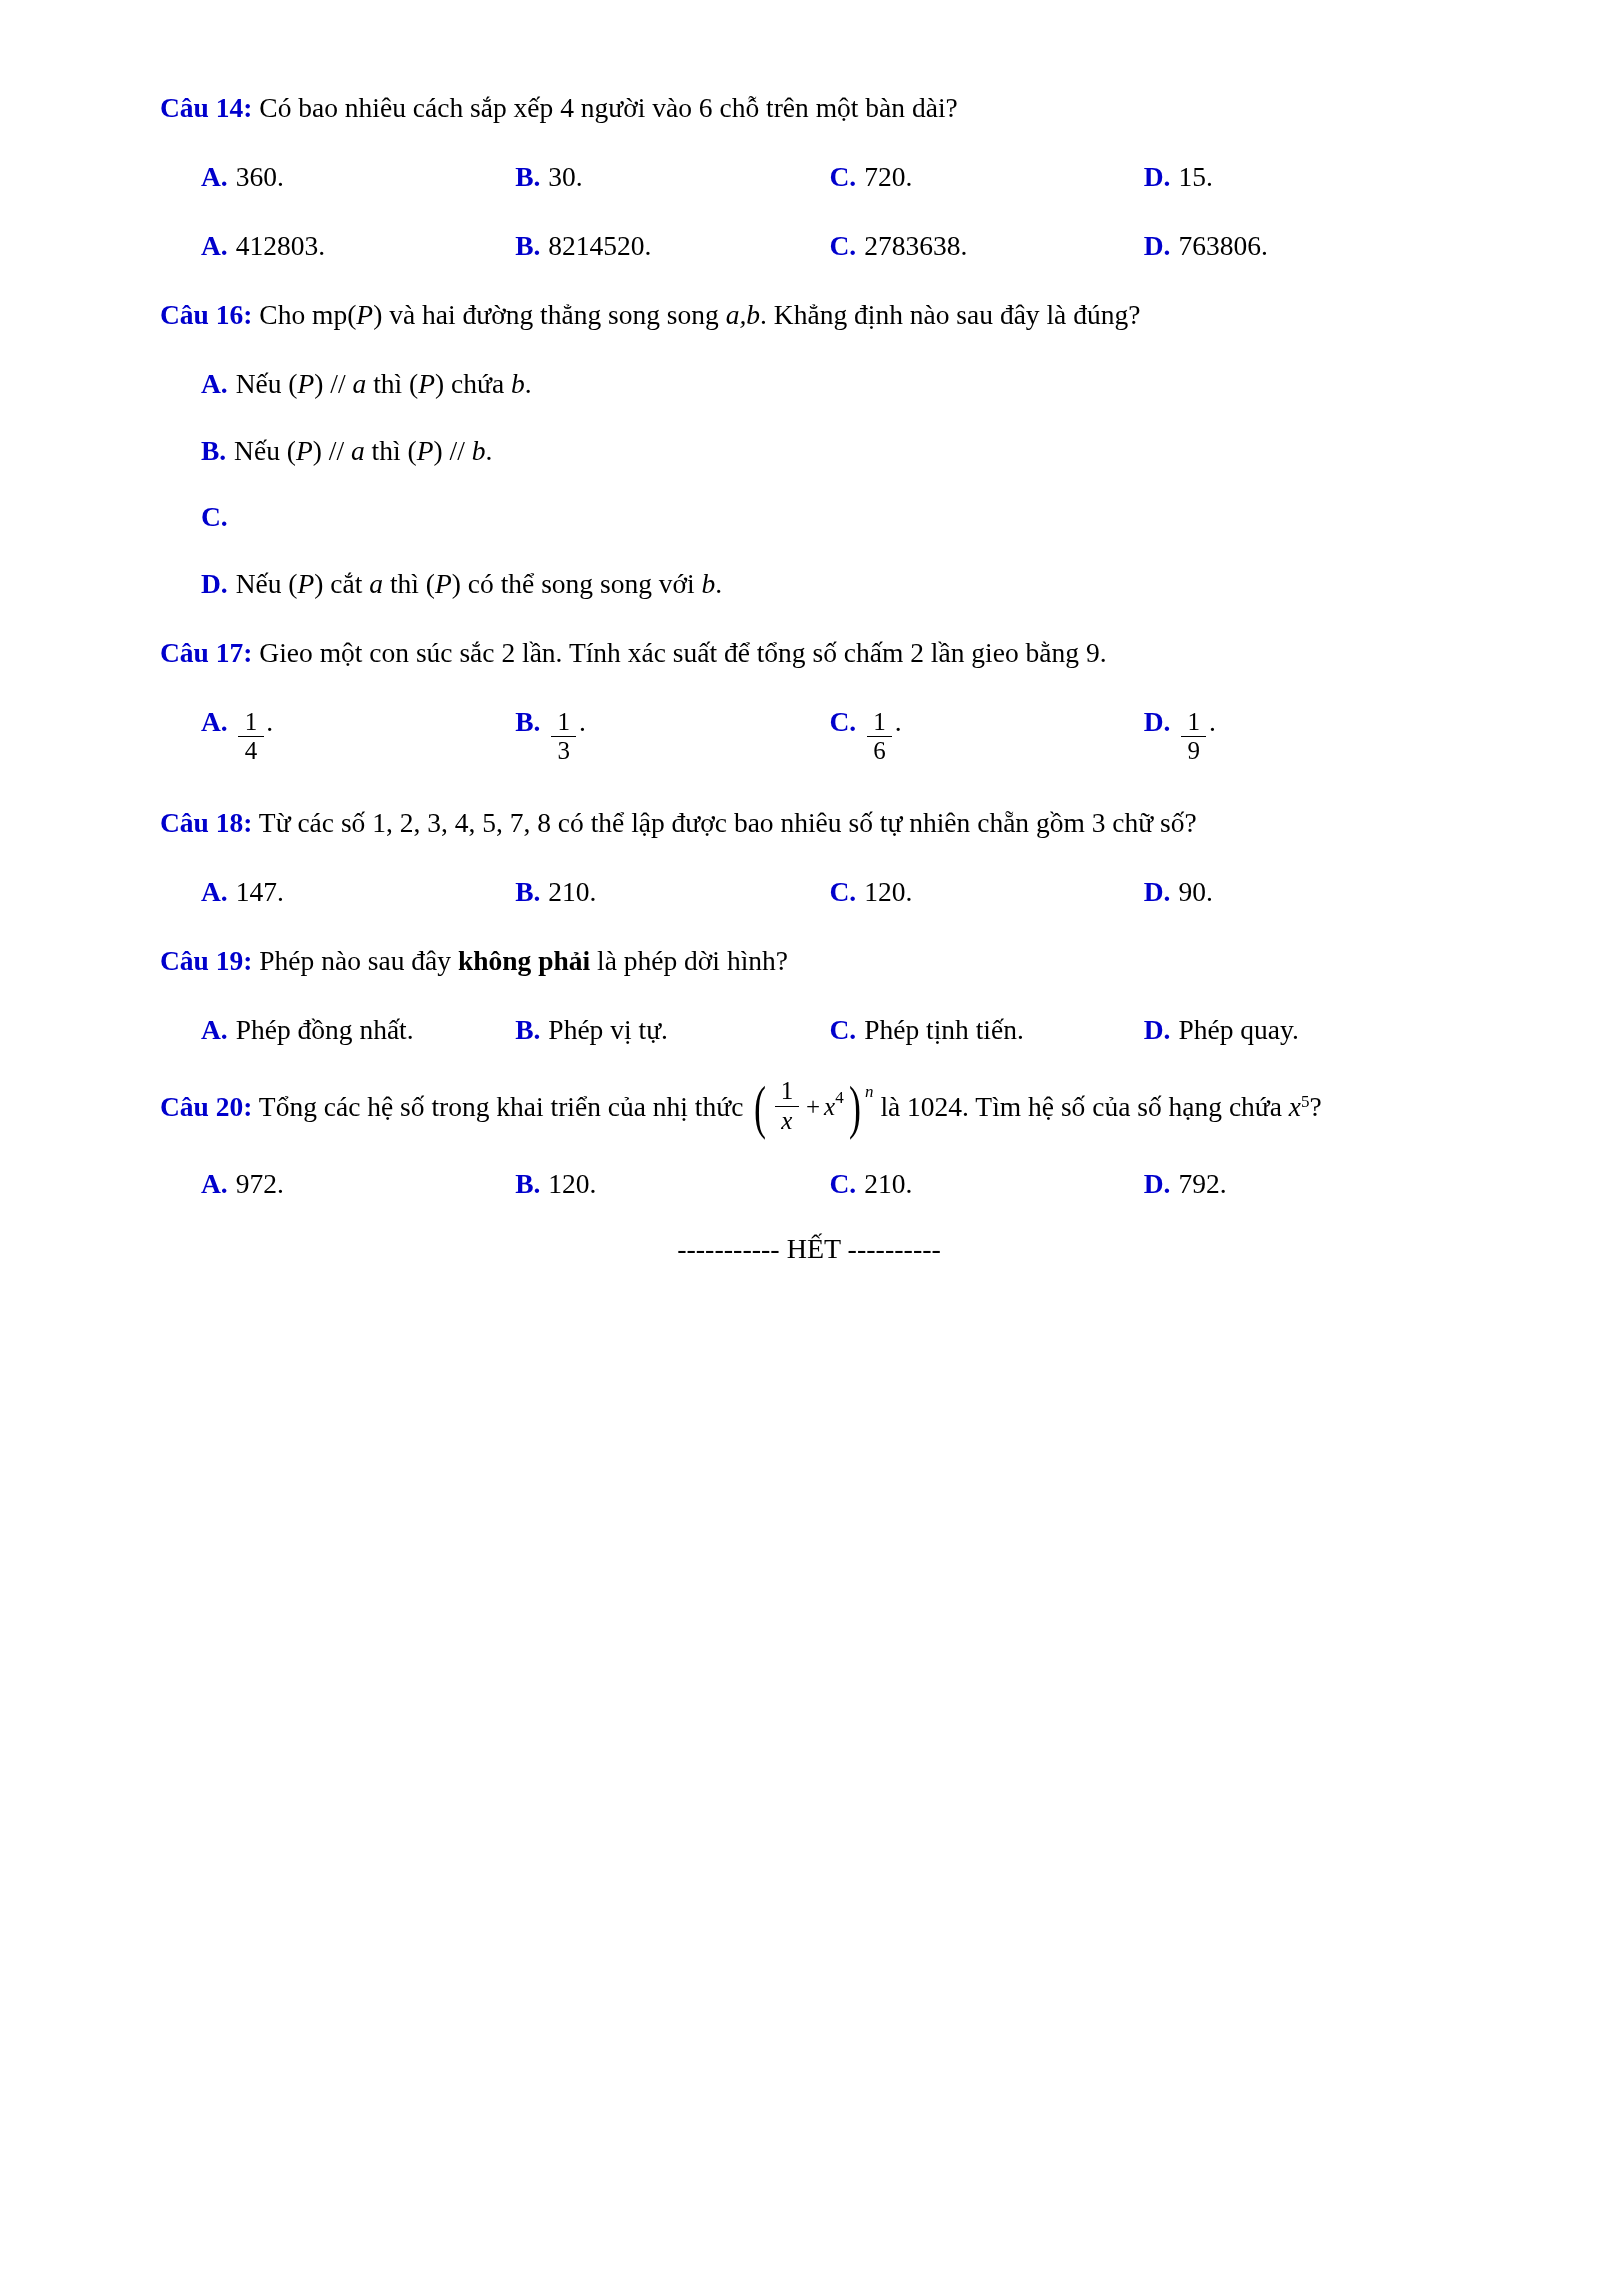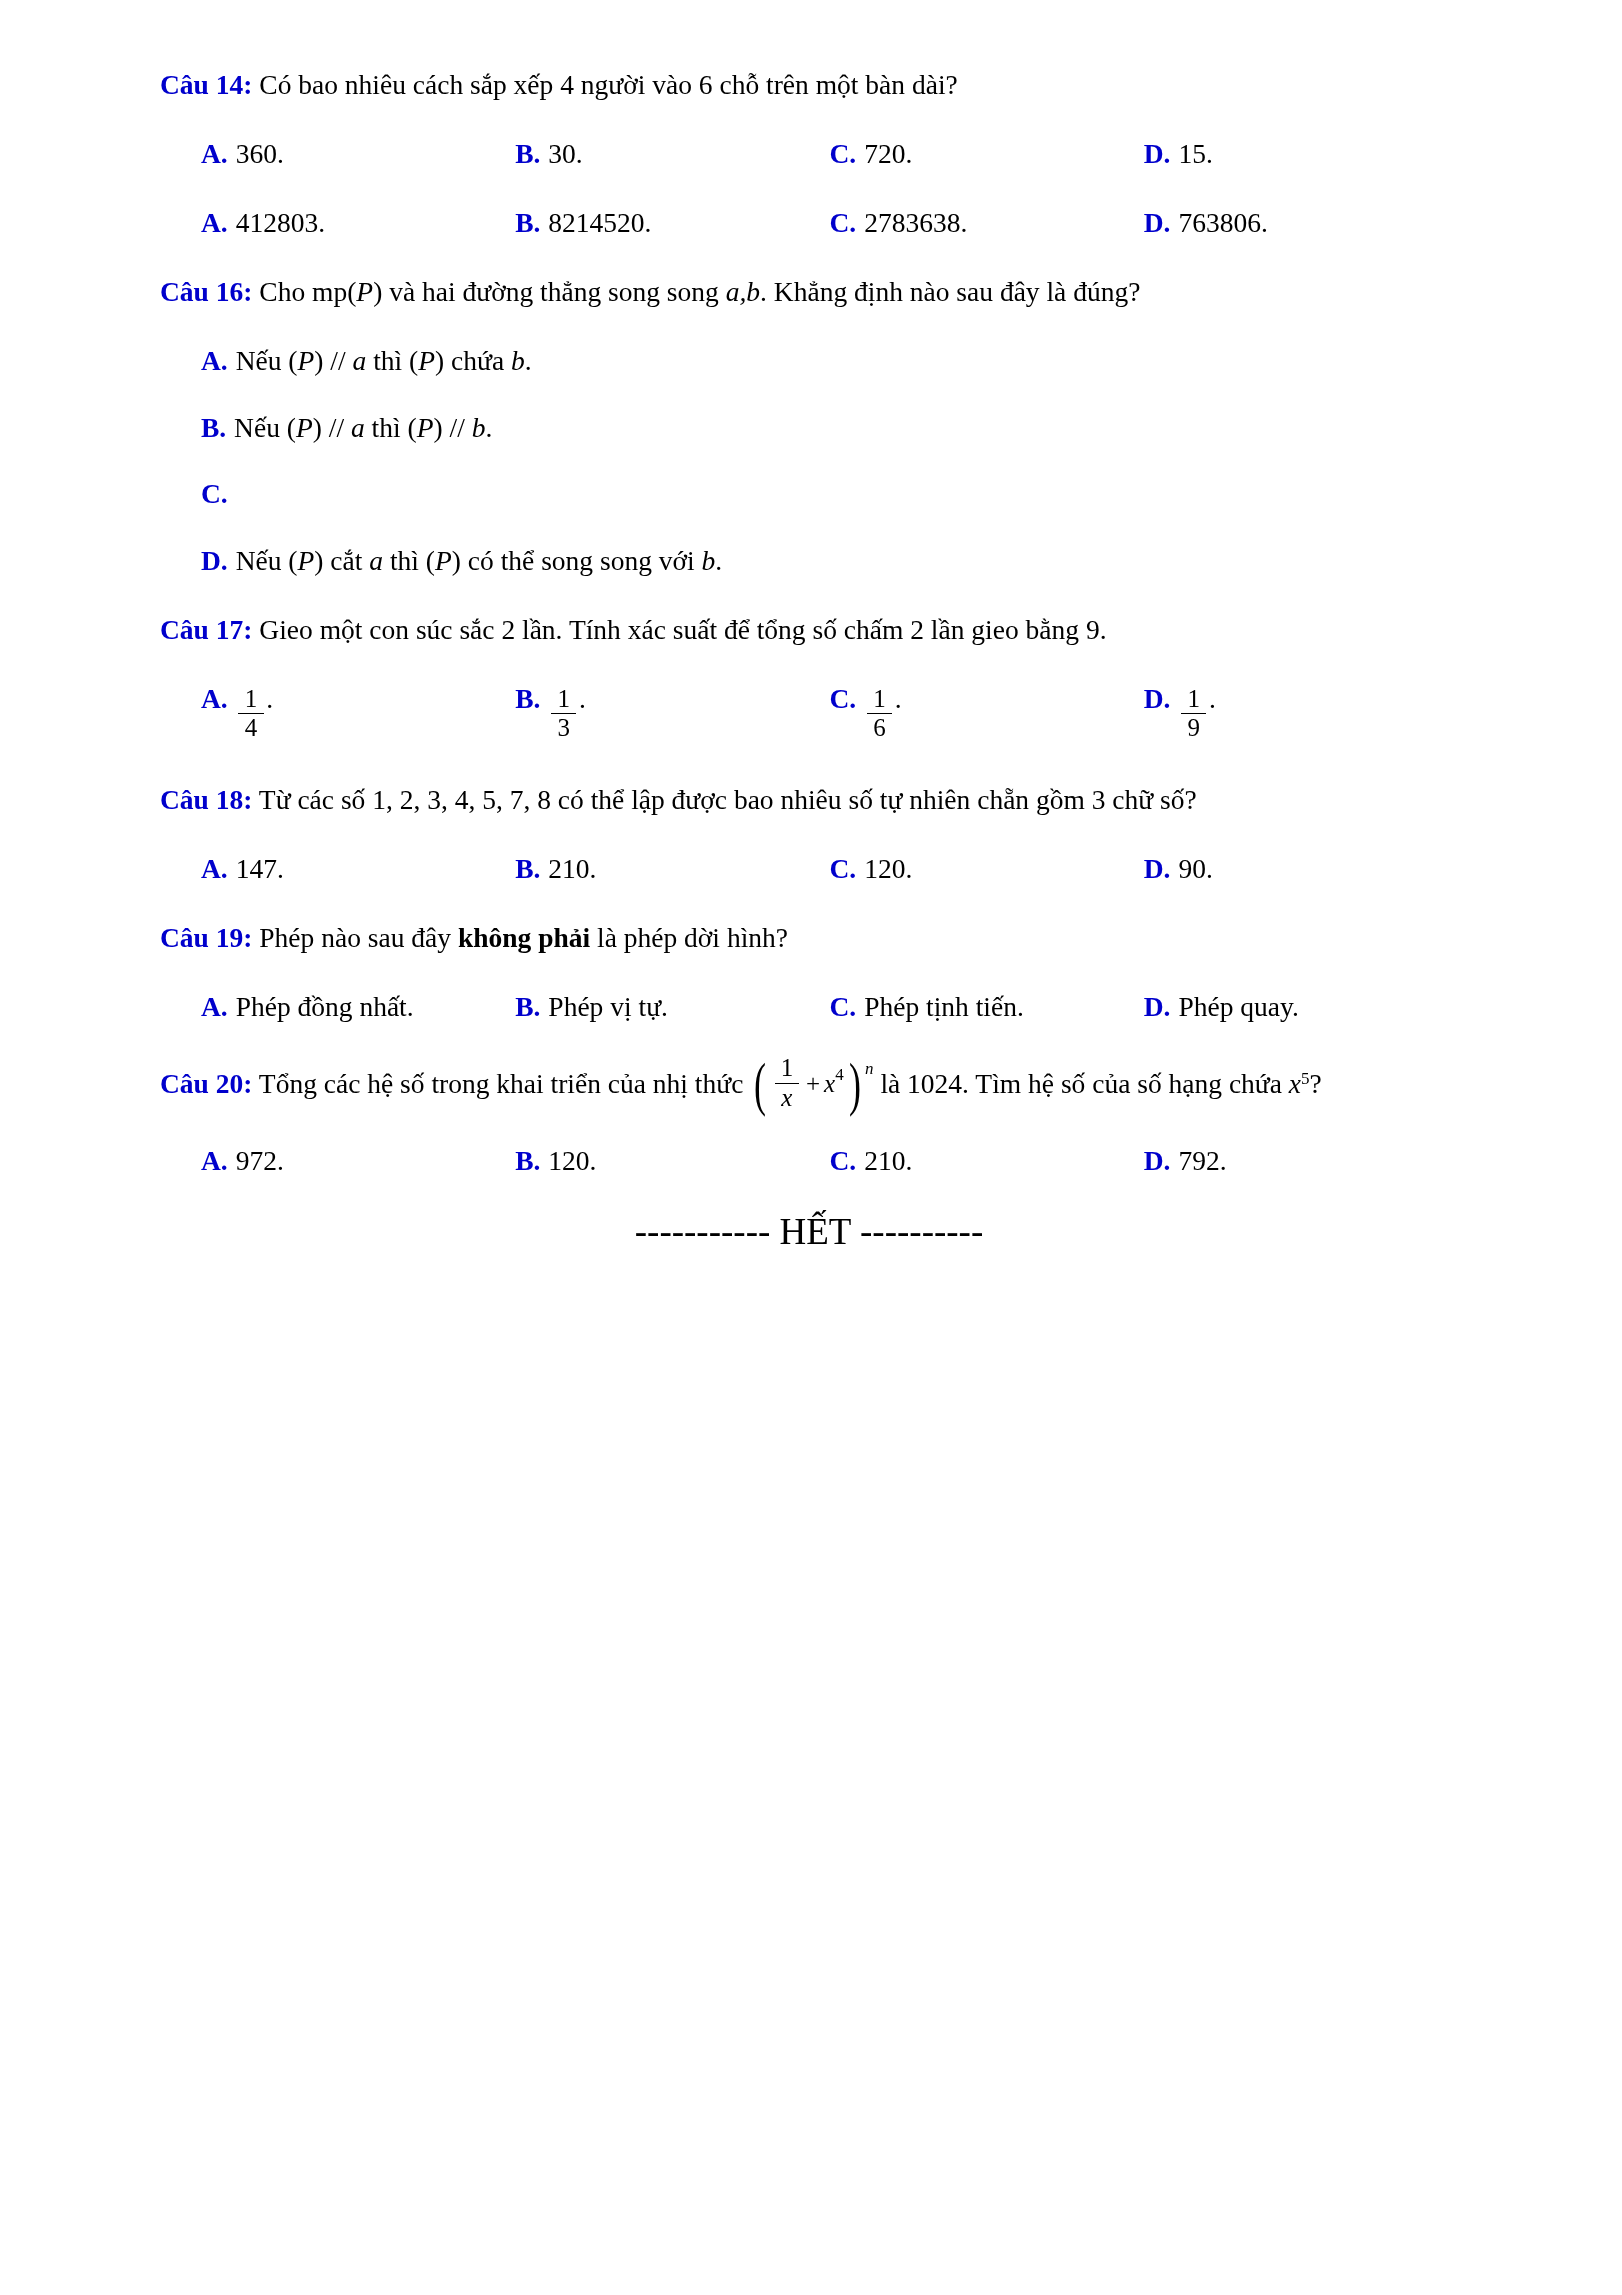--- a/index.html
+++ b/index.html
@@ -11,21 +11,21 @@
     width: 1622px;
     height: 2295px;
     font-family: "Liberation Serif", serif;
     color: #000000;
     position: relative;
   }
   .page {
     box-sizing: border-box;
     width: 1622px;
     height: 2295px;
-    padding: 65px 164px 0 160px;
+    padding: 88px 164px 0 160px;
   }
   .q {
     margin: 0 0 30px 0;
     font-size: 27.5px;
     line-height: 1.42;
     text-align: left;
   }
   .qlabel {
     color: #0000CC;
     font-weight: bold;
@@ -123,21 +123,21 @@
     top: -15.7px;
     left: 0px;
   }
   .supnum {
     font-size: 17px;
     position: relative;
     top: -9.2px;
   }
   .footer {
     text-align: center;
-    font-size: 37px;
+    font-size: 28px;
     letter-spacing: 0px;
   }
 </style>
 </head>
 <body>
 
 <div class="page">
 
   <p class="q">
     <span class="qlabel">Câu 14:</span>

